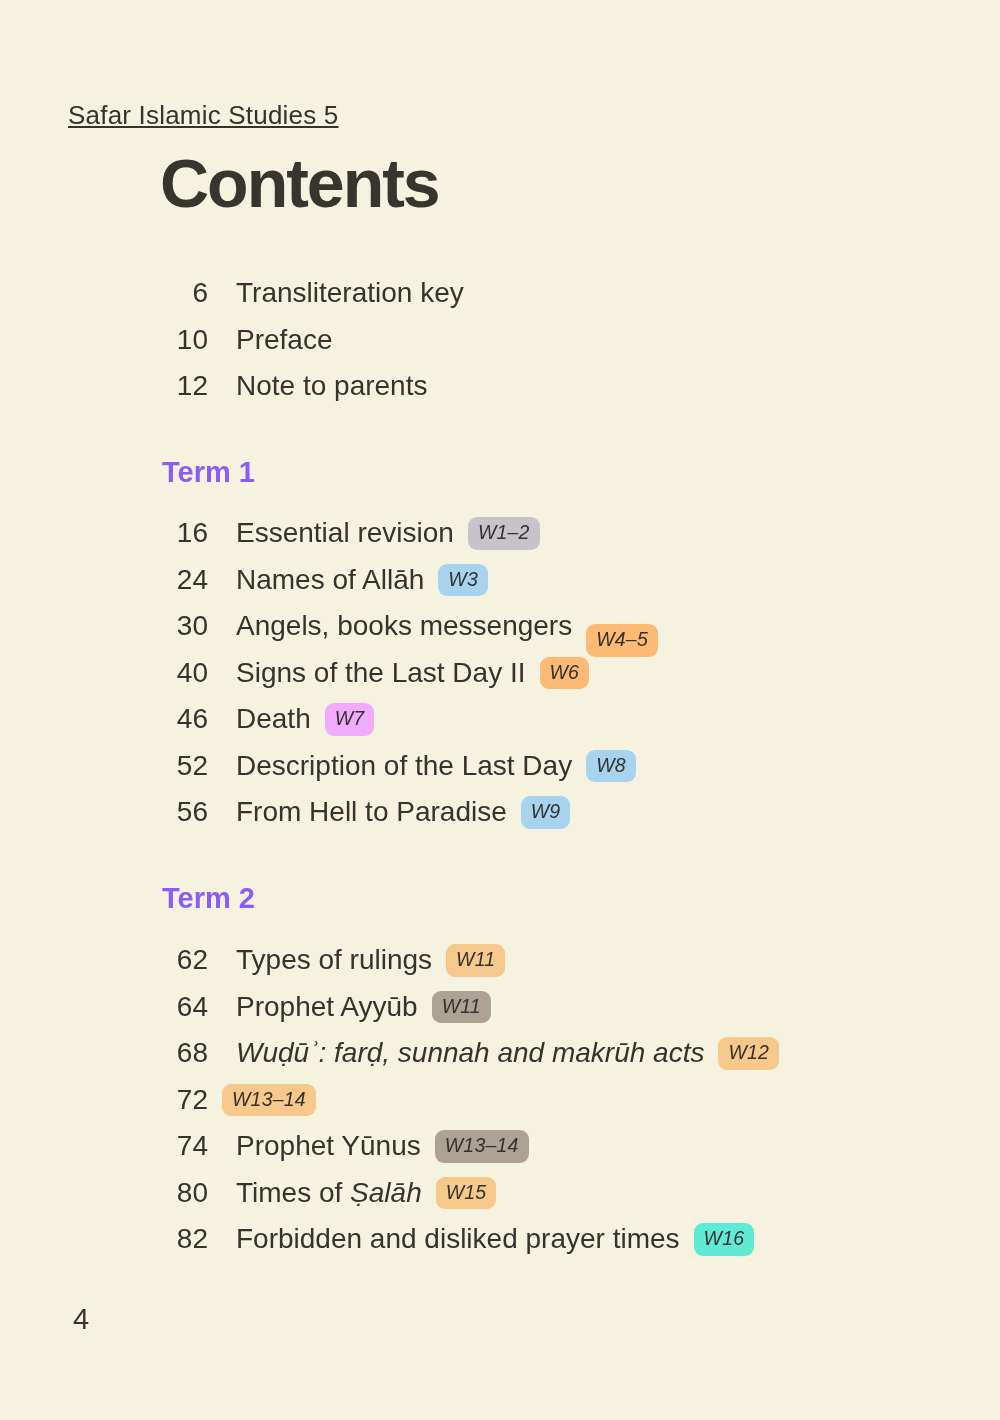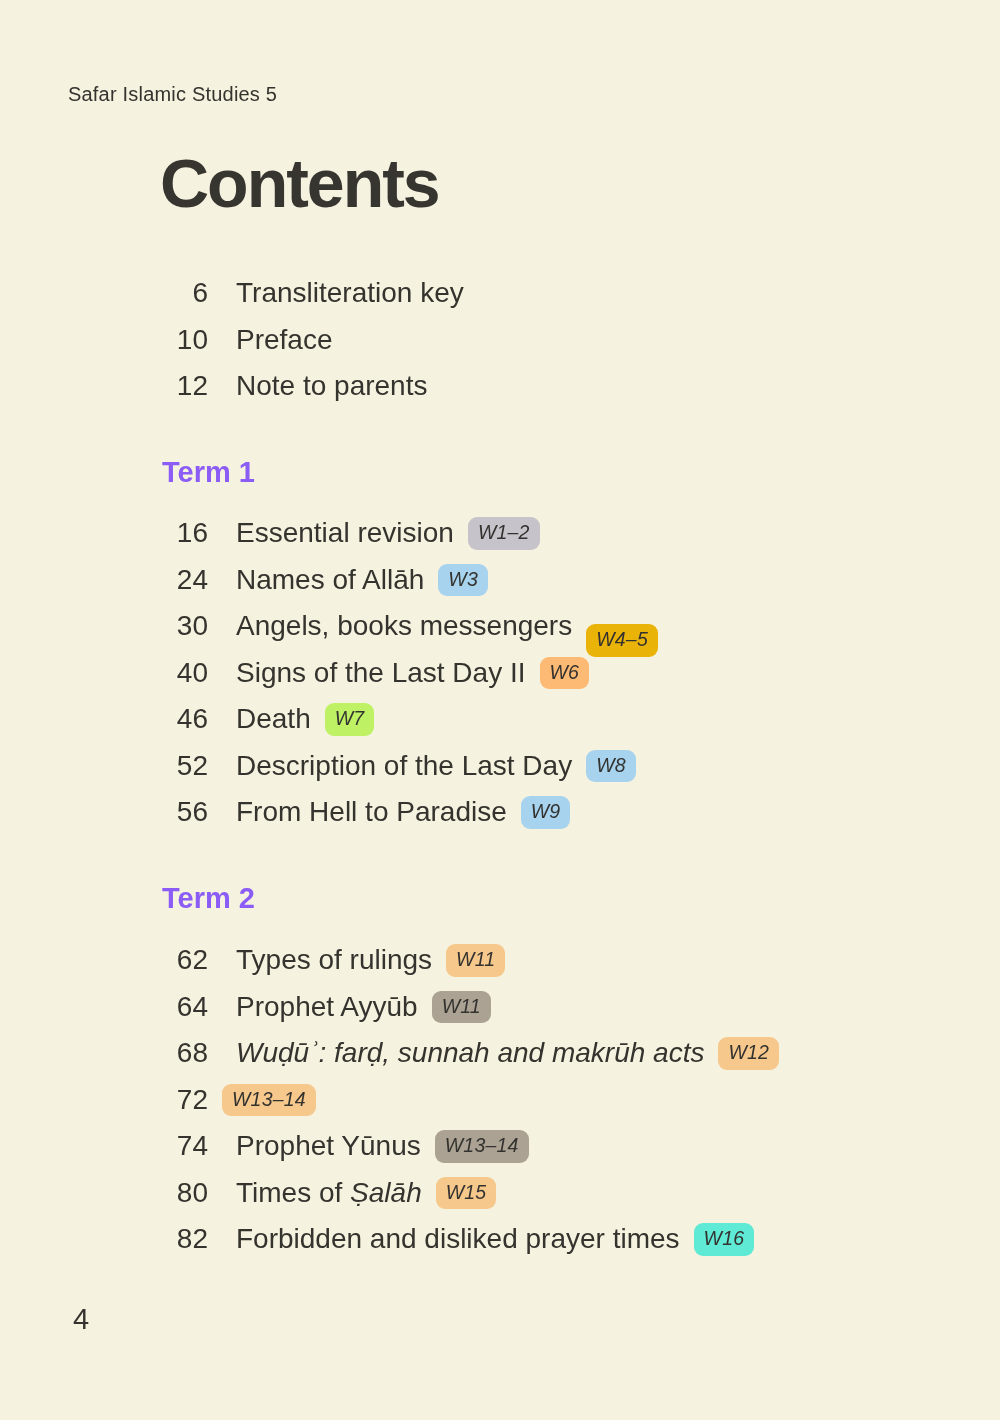--- a/index.html
+++ b/index.html
@@ -5,22 +5,22 @@
   html,body { margin:0; padding:0; background:#e8e6d8; }
   .page {
     position:relative;
     width:1000px; height:1420px;
     background:#f5f2df;
     color:#35332e;
     font-family:"Liberation Sans","DejaVu Sans",sans-serif;
     overflow:hidden;
   }
   .running-head {
-    position:absolute; left:68px; top:83px;
-    font-size:20px; letter-spacing:0.2px;
+    position:absolute; left:68px; top:100px;
+    font-size:26px; letter-spacing:0.2px;text-decoration:underline;
   }
   .contents-title {
     position:absolute; left:160px; top:144px;
     font-size:68px; font-weight:600; letter-spacing:-2px;
     color:#373530;
   }
   .toc-list { position:absolute; left:162px; }
   #front-matter-list { top:270px; }
   #term1-list { top:510px; }
   #term2-list { top:937px; }
@@ -89,33 +89,33 @@
 
   <div class="toc-row">
     <span class="num">24</span>
     <span class="title"><span>Names of Allāh</span></span>
   <span class="badge" style="background: rgb(167, 211, 238);">W3</span>
       </div>
 
   <div class="toc-row">
     <span class="num">30</span>
     <span class="title"><span>Angels, books messengers</span></span>
-  <span class="badge" style="background: #eab308; margin-top: 28px;">W4–5</span>
+  <span class="badge" style="background: #fdba74; margin-top: 28px;">W4–5</span>
       </div>
 
   <div class="toc-row">
     <span class="num">40</span>
     <span class="title"><span>Signs of the Last Day II</span></span>
   <span class="badge" style="background: #fdba74;">W6</span>
       </div>
 
   <div class="toc-row">
     <span class="num">46</span>
     <span class="title"><span>Death</span></span>
-  <span class="badge" style="background: #bef264;">W7</span>
+  <span class="badge" style="background: #f0abfc;">W7</span>
       </div>
 
   <div class="toc-row">
     <span class="num">52</span>
     <span class="title"><span>Description of the Last Day</span></span>
   <span class="badge" style="background: rgb(167, 211, 238);">W8</span>
       </div>
 
   <div class="toc-row">
     <span class="num">56</span>

